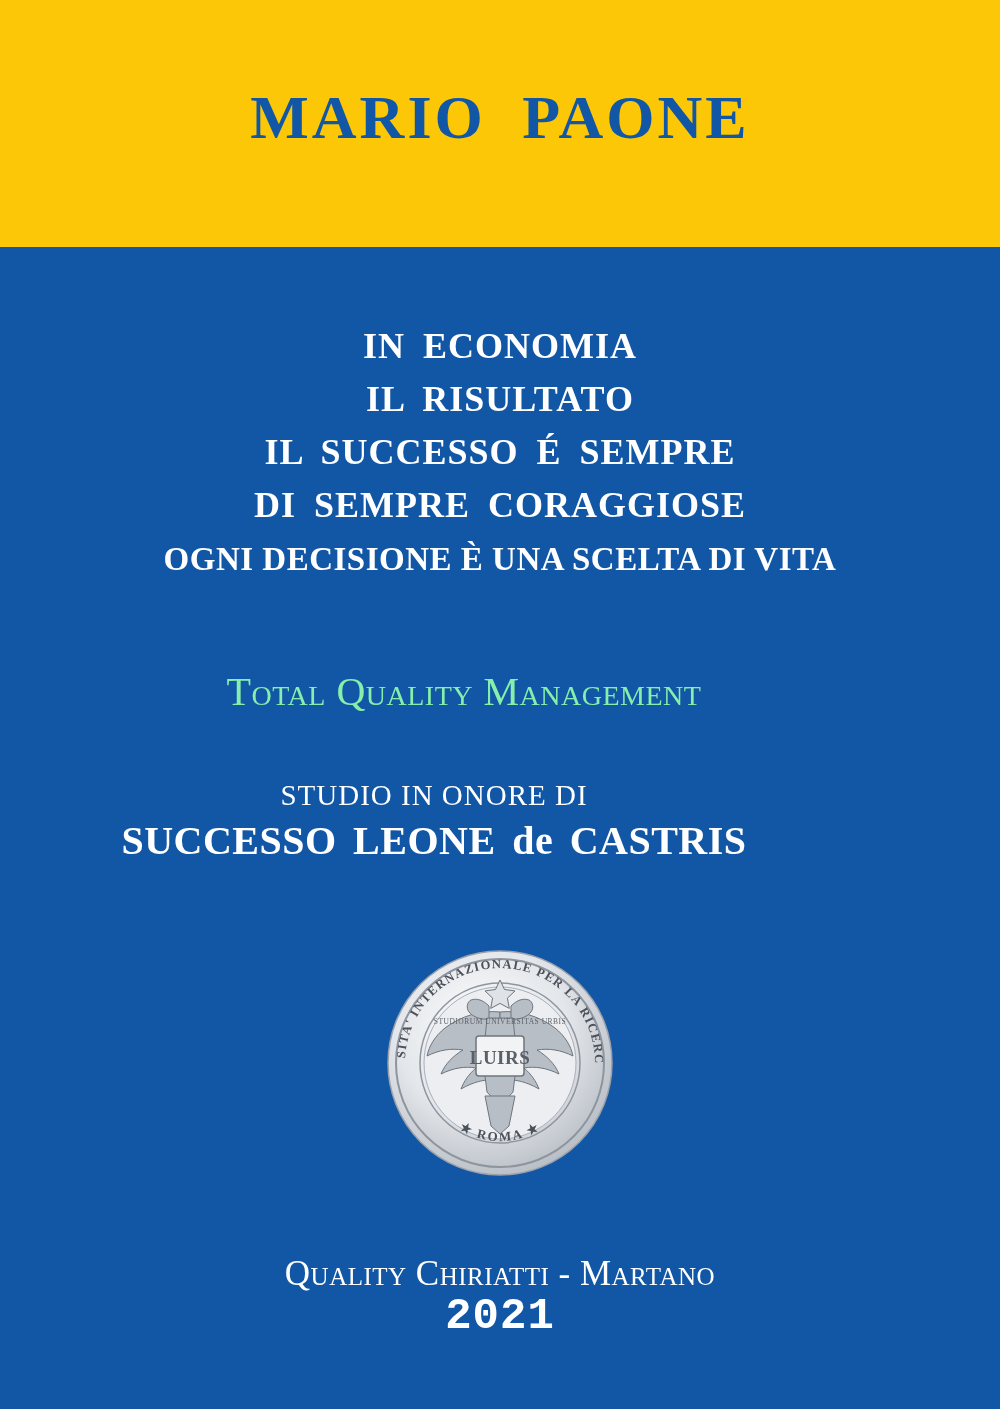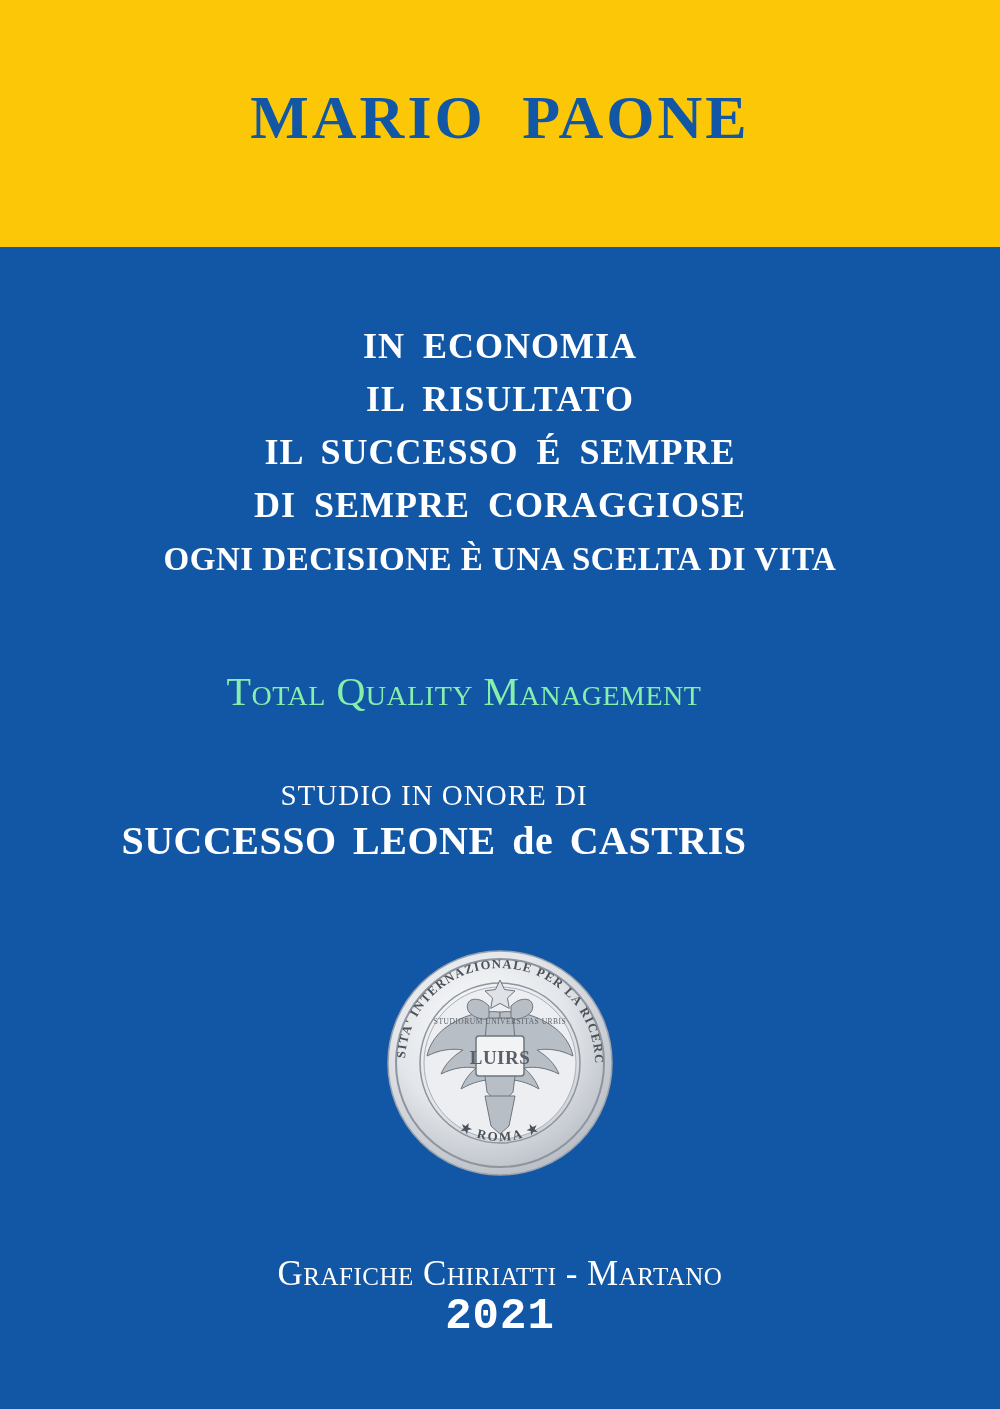--- a/index.html
+++ b/index.html
@@ -199,17 +199,17 @@
 
       <rect x="99" y="96" width="48" height="40" rx="3" fill="#f2f3f5" stroke="#6f757d" stroke-width="1.5"></rect>
       <text x="123" y="124" text-anchor="middle" font-family="'Liberation Serif', serif" font-size="19" font-weight="bold" fill="#5a6068" letter-spacing="0.5">LUIRS</text>
 
       <path d="M 123,40 l 4.5,9.5 10.5,1.4 -7.6,7.2 1.9,10.3 -9.3,-5 -9.3,5 1.9,-10.3 -7.6,-7.2 10.5,-1.4 Z" fill="#dfe2e6" stroke="#6f757d" stroke-width="1"></path>
       <text x="123" y="84" text-anchor="middle" font-family="'Liberation Serif', serif" font-size="7.5" fill="#5d636b" letter-spacing="0.5">STUDIORUM UNIVERSITAS URBIS</text>
     </svg>
   </div>
 
   <div class="footer">
-    <div class="publisher">Grafiche Chiriatti - Martano</div>
+    <div class="publisher">Quality Chiriatti - Martano</div>
     <div class="year">2021</div>
   </div>
 
 </div>
 
 </body></html>

